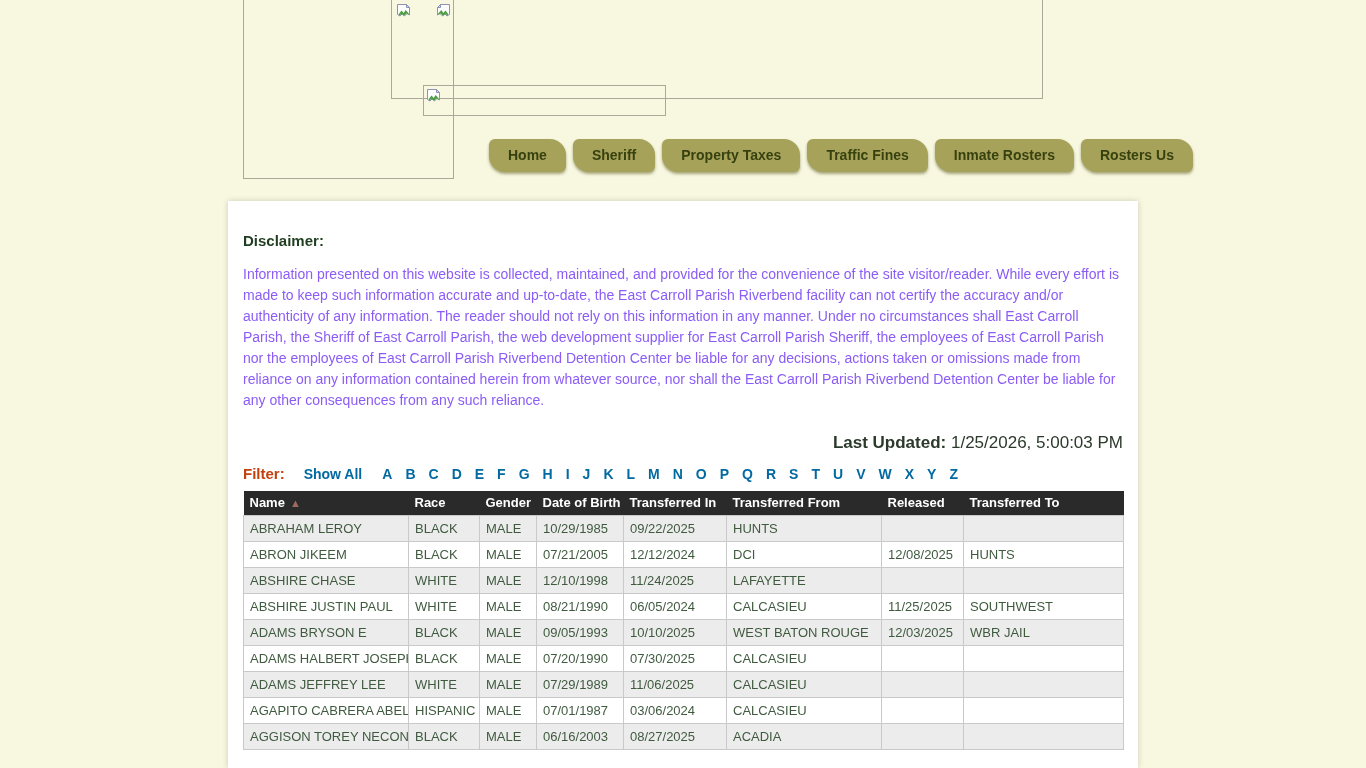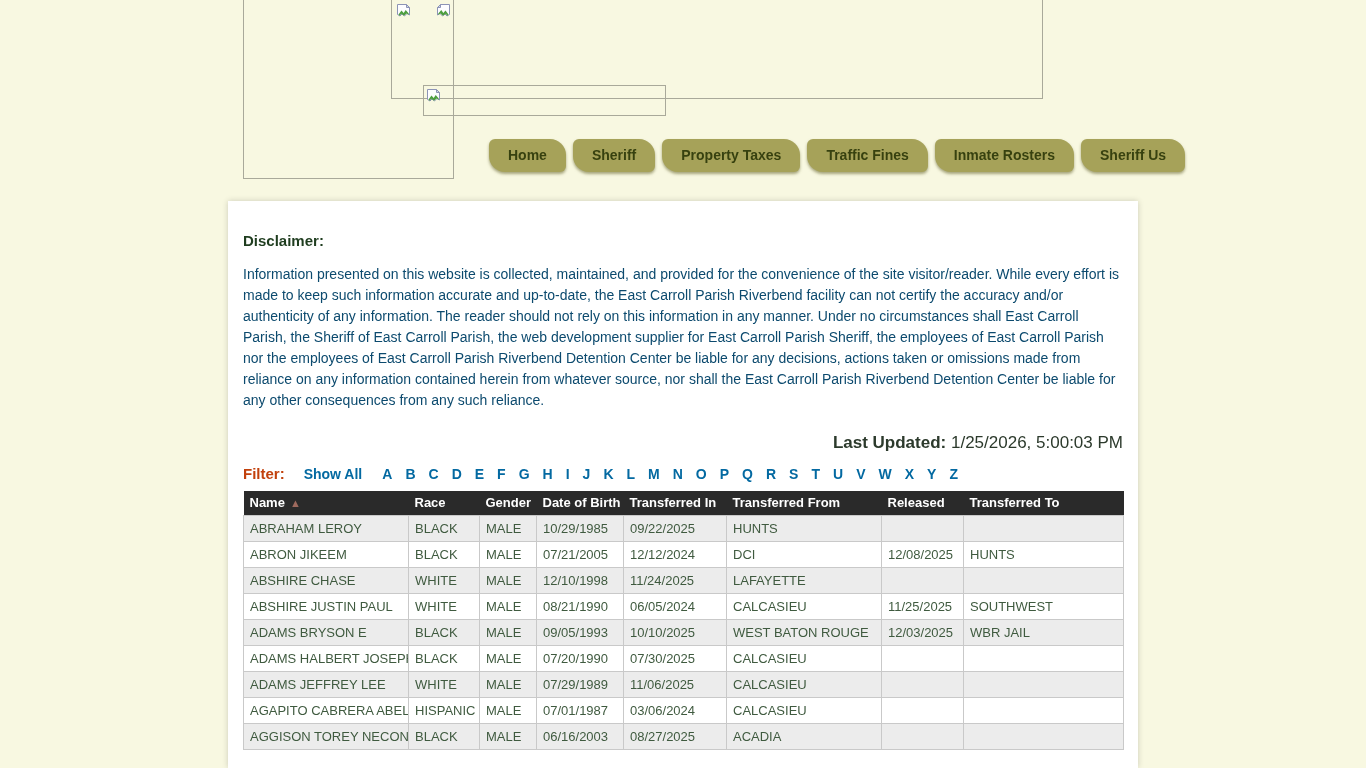--- a/index.html
+++ b/index.html
@@ -45,21 +45,21 @@
     height:567px;
     background:#ffffff;
     box-shadow:0 0 6px rgba(0,0,0,0.18);
     padding:32px 15px 0 15px;
   }
   .disclaimer-title {
     font-size:15px; font-weight:700; color:#1f3d1f; line-height:15px;
   }
   .disclaimer-body {
     margin-top:16px;
-    font-size:14px; line-height:21px; color:#0c4a6e;
+    font-size:14px; line-height:21px; color:#8b5cf6;
   }
   .last-updated {
     margin-top:22px;
     text-align:right;
     font-size:17px; color:#2c3a2c;
   }
   .last-updated b { font-weight:700; }
 
   
   .filter-row {
@@ -133,21 +133,21 @@
       <path d="M3.5 11.5 l3 -4 2.2 2.4 2 -2.8 3 3.4 v1.2 l-2.2 -1.3 -2.5 2.4 -2.5 -2 -2 1.9 z" fill="#4d9e3f"></path>
     </svg>
   </span>
 
   <div class="nav-bar">
       <div class="nav-btn">Home</div>
       <div class="nav-btn">Sheriff</div>
       <div class="nav-btn">Property Taxes</div>
       <div class="nav-btn">Traffic Fines</div>
       <div class="nav-btn">Inmate Rosters</div>
-      <div class="nav-btn">Sheriff Us</div>
+      <div class="nav-btn">Rosters Us</div>
     </div>
 </div>
 
 <div class="panel">
 
   <div class="disclaimer-title">Disclaimer:</div>
   <div class="disclaimer-body">Information presented on this website is collected, maintained, and provided for the convenience of the site visitor/reader. While every effort is made to keep such information accurate and up-to-date, the East Carroll Parish Riverbend facility can not certify the accuracy and/or authenticity of any information. The reader should not rely on this information in any manner. Under no circumstances shall East Carroll Parish, the Sheriff of East Carroll Parish, the web development supplier for East Carroll Parish Sheriff, the employees of East Carroll Parish nor the employees of East Carroll Parish Riverbend Detention Center be liable for any decisions, actions taken or omissions made from reliance on any information contained herein from whatever source, nor shall the East Carroll Parish Riverbend Detention Center be liable for any other consequences from any such reliance.</div>
 
   <div class="last-updated">
     <b>Last Updated:</b>

